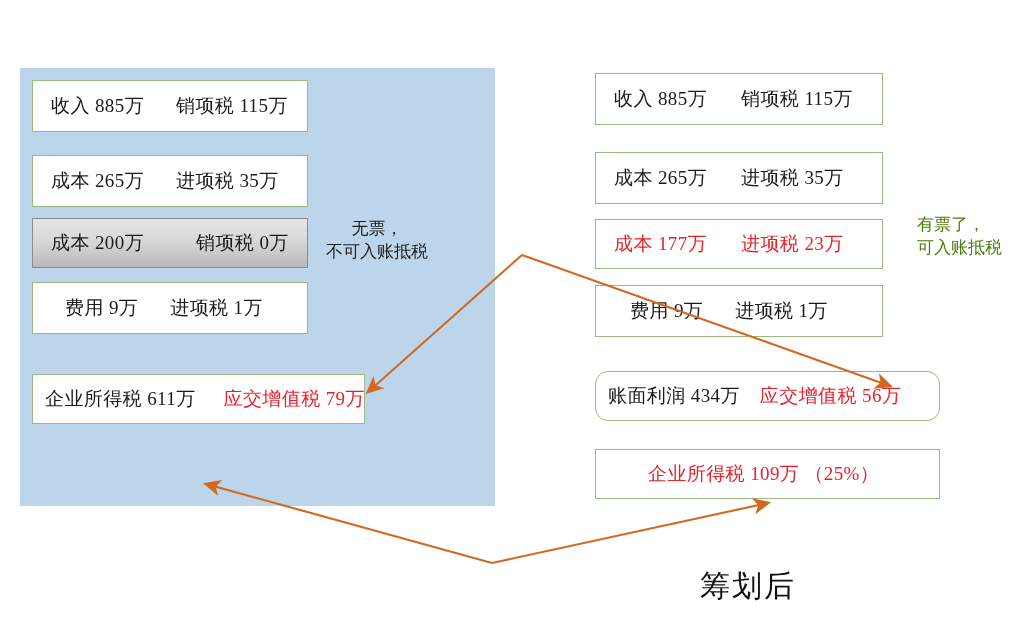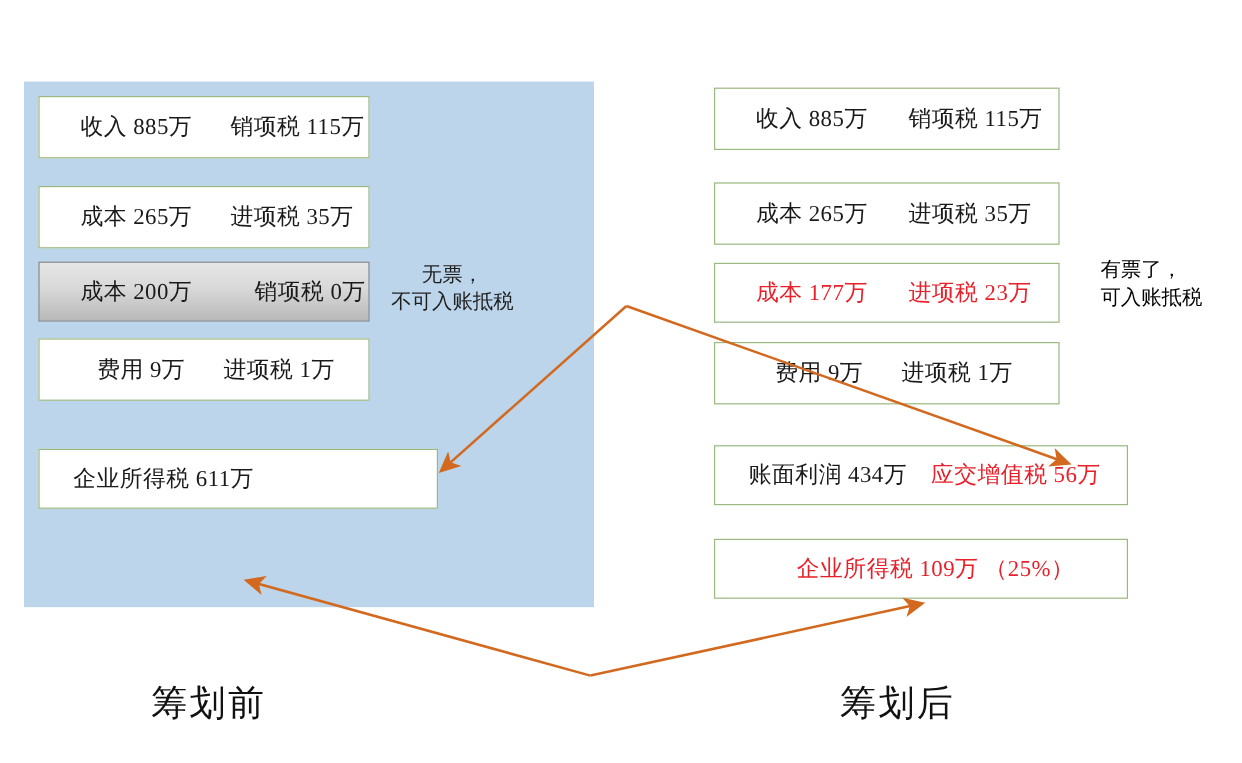--- a/index.html
+++ b/index.html
@@ -17,40 +17,39 @@
   }
 
   
   .box{
     position:absolute;
     border:1px solid #9ab87f;
     background:#fdfdf7;
     box-sizing:border-box;
     display:flex;align-items:center;
     white-space:nowrap;
-    padding-left:16px;
   }
   .box .cell{
     font-size:19px;color:#1a1a1a;letter-spacing:.4px;
   }
   .box.white{background:#ffffff;}
   .box .cell.red{color:#e8202a;}
 
   
   .box.grey{
     background:linear-gradient(180deg,#e6e6e6 0%,#d8d8d8 45%,#b9b9b9 100%);
     border:1px solid #8c8c8c;
   }
 
   
   .note{
     position:absolute;font-size:17px;line-height:1.35;white-space:pre-line;
   }
   .note.dark{color:#1e1e1e;}
-  .note.red{color:#000000;}
+  .note.red{color:#4d7c0f;}
 
   
   .caption{
     position:absolute;font-size:30px;color:#111111;
     letter-spacing:2px;white-space:nowrap;
   }
 
   
   #arrows{position:absolute;left:0;top:0;width:1035px;height:636px;
           pointer-events:none;}
@@ -77,27 +76,27 @@
     <span class="cell" style="margin-left:32px;">销项税 0万</span>
   </div>
 
   <div class="box white" style="left:32px;top:282px;width:276px;height:52px;">
     <span class="cell" style="margin-left:32px;">费用 9万</span>
     <span class="cell" style="margin-left:32px;">进项税 1万</span>
   </div>
 
   <div class="box white" style="left:32px;top:374px;width:333px;height:50px;">
     <span class="cell" style="margin-left:12px;">企业所得税 611万</span>
+    <span class="cell red" style="margin-left:28px;">应交增值税 79万</span>
   </div>
 
 
   <div class="note dark" style="left:326px;top:218px;text-align:center;">无票，
 不可入账抵税</div>
 
-  <div class="caption" style="left:126px;top:566px;">筹划前</div>
 
   <div class="box white" style="left:595px;top:73px;width:288px;height:52px;">
     <span class="cell" style="margin-left:18px;">收入 885万</span>
     <span class="cell" style="margin-left:34px;">销项税 115万</span>
   </div>
 
   <div class="box white" style="left:595px;top:152px;width:288px;height:52px;">
     <span class="cell" style="margin-left:18px;">成本 265万</span>
     <span class="cell" style="margin-left:34px;">进项税 35万</span>
   </div>
@@ -105,21 +104,21 @@
   <div class="box white" style="left:595px;top:219px;width:288px;height:50px;">
     <span class="cell red" style="margin-left:18px;">成本 177万</span>
     <span class="cell red" style="margin-left:34px;">进项税 23万</span>
   </div>
 
   <div class="box white" style="left:595px;top:285px;width:288px;height:52px;">
     <span class="cell" style="margin-left:34px;">费用 9万</span>
     <span class="cell" style="margin-left:32px;">进项税 1万</span>
   </div>
 
-  <div class="box white" style="left:595px;top:371px;width:345px;height:50px;">
+  <div class="box white" style="left:595px;top:371px;width:345px;height:50px;border-radius:13px;">
     <span class="cell" style="margin-left:12px;">账面利润 434万</span>
     <span class="cell red" style="margin-left:20px;">应交增值税 56万</span>
   </div>
 
   <div class="box white" style="left:595px;top:449px;width:345px;height:50px;">
     <span class="cell red" style="margin-left:52px;">企业所得税 109万 （25%）</span>
   </div>
 
   <div class="note red" style="left:917px;top:214px;">有票了，
 可入账抵税</div>

